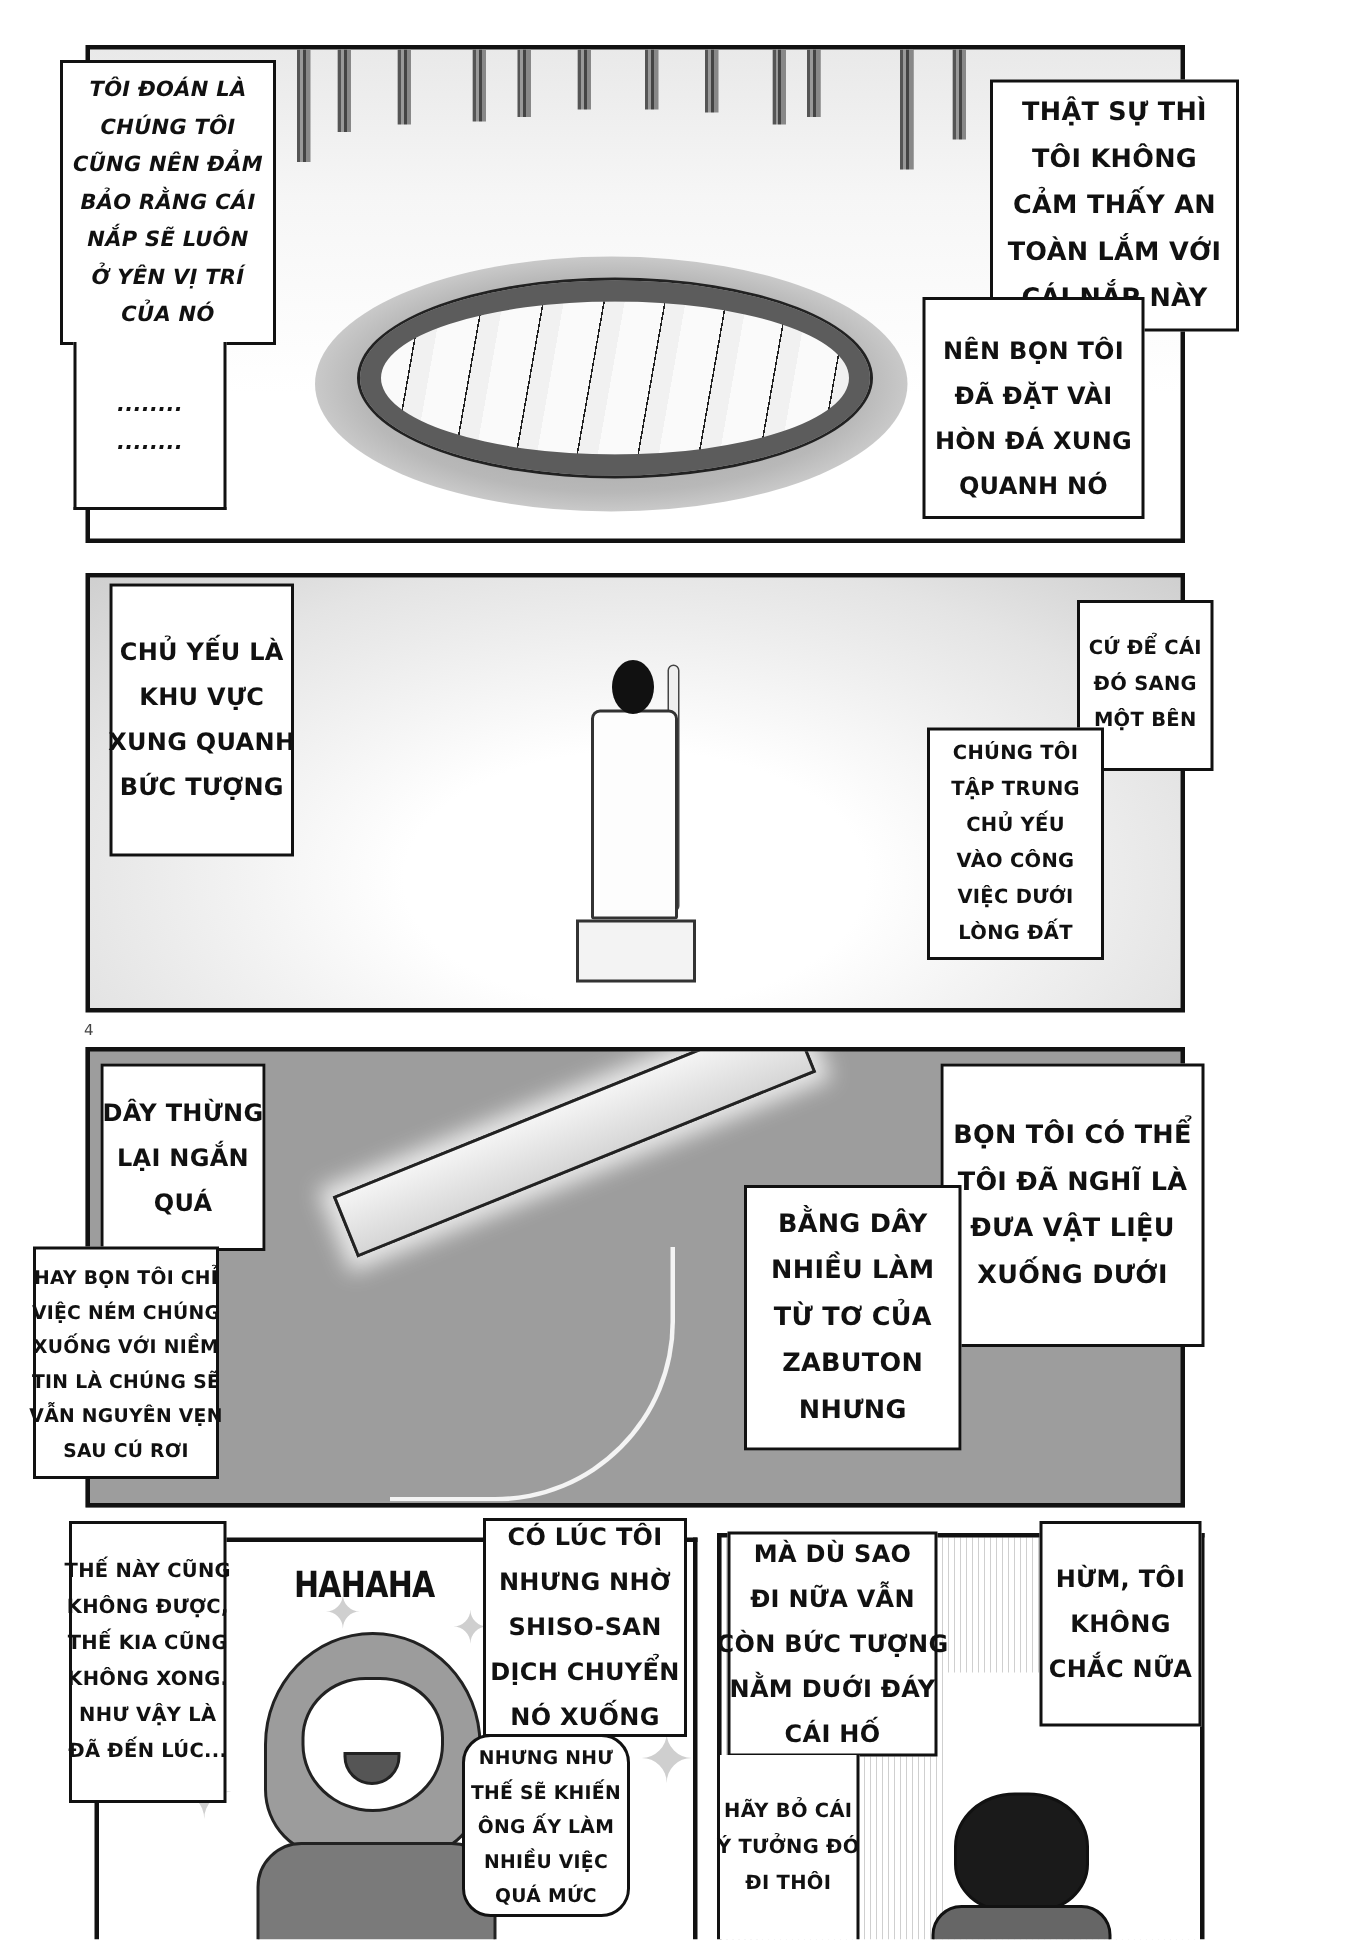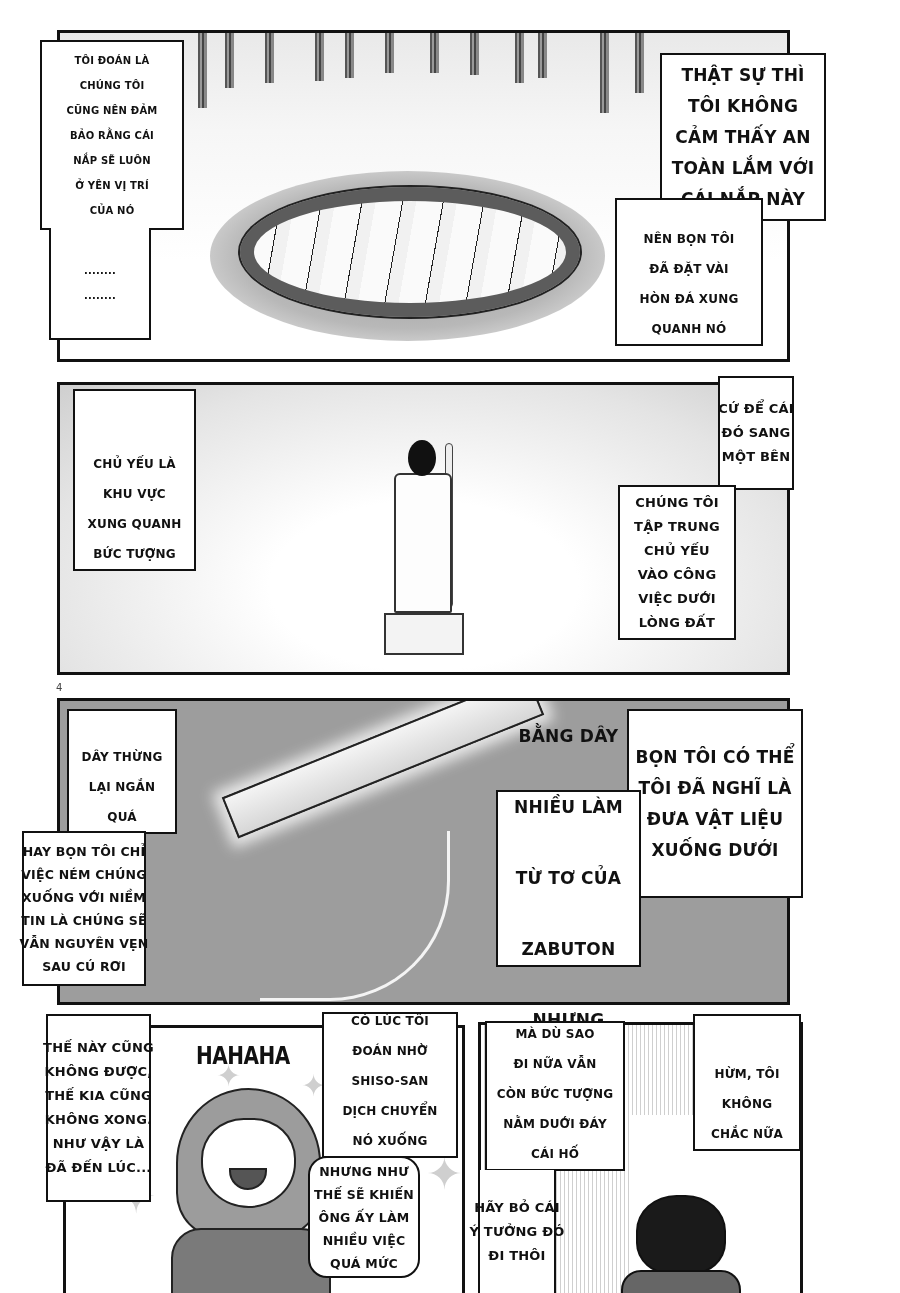--- a/index.html
+++ b/index.html
@@ -8,23 +8,23 @@
 
     .panel { position: absolute; border: 3px solid #111; overflow: hidden; }
     .bubble {
       position: absolute; background: #fff; border: 2px solid #111;
       display: flex; flex-direction: column; align-items: center; justify-content: center;
       text-align: center; color: #111; font-weight: bold; z-index: 5;
       font-family: "DejaVu Sans", sans-serif; letter-spacing: 0.2px;
     }
     .bubble .line { display: block; white-space: nowrap; }
     .bubble.noborder-top { border-top: none; }
-    .fs16 { font-size: 12px; line-height: 30px; justify-content: flex-end; }
+    .fs16 { font-size: 16px; line-height: 30px; }
     .fs17 { font-size: 17px; line-height: 31px; }
-    .fs15 { font-size: 10px; line-height: 25px; }
+    .fs15 { font-size: 14px; line-height: 25px; font-style: italic; }
     .fs14 { font-size: 13px; line-height: 24px; }
     .fs13 { font-size: 12.5px; line-height: 23px; }
 
     
     .p1 { left: 57px; top: 30px; width: 733px; height: 332px;
       background: linear-gradient(#e9e9e9, #f6f6f6 30%, #ffffff 70%); }
     .tree { position: absolute; top: 0; width: 9px; background: repeating-linear-gradient(90deg,#555 0 2px,#999 2px 4px,#444 4px 6px,#888 6px 9px); }
     .lid-ground { position: absolute; left: 150px; top: 138px; width: 395px; height: 170px;
       border-radius: 50%; background: radial-gradient(ellipse, #9a9a9a 0%, #b8b8b8 60%, #d8d8d8 80%, transparent 82%); }
     .lid-ring { position: absolute; left: 180px; top: 154px; width: 340px; height: 130px;
@@ -115,21 +115,21 @@
   <div class="statue-head"></div>
   <div class="statue-base"></div>
 </div>
 
 <div class="bubble fs16" style="left:73px;top:389px;width:123px;height:182px;">
   <span class="line">CHỦ YẾU LÀ</span>
   <span class="line">KHU VỰC</span>
   <span class="line">XUNG QUANH</span>
   <span class="line">BỨC TƯỢNG</span>
 </div>
-<div class="bubble fs14" style="left:718px;top:376px;width:76px;height:114px;">
+<div class="bubble fs14" style="left:718px;top:400px;width:91px;height:114px;">
   <span class="line">CỨ ĐỂ CÁI</span>
   <span class="line">ĐÓ SANG</span>
   <span class="line">MỘT BÊN</span>
 </div>
 <div class="bubble fs14" style="left:618px;top:485px;width:118px;height:155px;">
   <span class="line">CHÚNG TÔI</span>
   <span class="line">TẬP TRUNG</span>
   <span class="line">CHỦ YẾU</span>
   <span class="line">VÀO CÔNG</span>
   <span class="line">VIỆC DƯỚI</span>
@@ -155,21 +155,21 @@
   <span class="line">TIN LÀ CHÚNG SẼ</span>
   <span class="line">VẪN NGUYÊN VẸN</span>
   <span class="line">SAU CÚ RƠI</span>
 </div>
 <div class="bubble fs17" style="left:627px;top:709px;width:176px;height:189px;">
   <span class="line">BỌN TÔI CÓ THỂ</span>
   <span class="line">TÔI ĐÃ NGHĨ LÀ</span>
   <span class="line">ĐƯA VẬT LIỆU</span>
   <span class="line">XUỐNG DƯỚI</span>
 </div>
-<div class="bubble fs17" style="left:496px;top:790px;width:145px;height:177px;gap:40px;">
+<div class="bubble fs17" style="left:496px;top:790px;width:145px;height:177px;">
   <span class="line">BẰNG DÂY</span>
   <span class="line">NHIỀU LÀM</span>
   <span class="line">TỪ TƠ CỦA</span>
   <span class="line">ZABUTON</span>
   <span class="line">NHƯNG</span>
 </div>
 
 <div class="panel p4">
   <div class="sfx">HAHAHA</div>
   <span class="sparkle" style="left:150px;top:30px;">✦</span>
@@ -187,21 +187,21 @@
 <div class="bubble fs14" style="left:46px;top:1014px;width:105px;height:188px;">
   <span class="line">THẾ NÀY CŨNG</span>
   <span class="line">KHÔNG ĐƯỢC,</span>
   <span class="line">THẾ KIA CŨNG</span>
   <span class="line">KHÔNG XONG.</span>
   <span class="line">NHƯ VẬY LÀ</span>
   <span class="line">ĐÃ ĐẾN LÚC...</span>
 </div>
 <div class="bubble fs16" style="left:322px;top:1012px;width:136px;height:146px;">
   <span class="line">CÓ LÚC TÔI</span>
-  <span class="line">ĐOÁN NHỜ</span>
+  <span class="line">NHƯNG NHỜ</span>
   <span class="line">SHISO-SAN</span>
   <span class="line">DỊCH CHUYỂN</span>
   <span class="line">NÓ XUỐNG</span>
 </div>
 <div class="bubble fs13" style="left:308px;top:1156px;width:112px;height:122px;border-radius:19px;">
   <span class="line">NHƯNG NHƯ</span>
   <span class="line">THẾ SẼ KHIẾN</span>
   <span class="line">ÔNG ẤY LÀM</span>
   <span class="line">NHIỀU VIỆC</span>
   <span class="line">QUÁ MỨC</span>
@@ -213,21 +213,21 @@
   <div class="boy-coat"></div>
 </div>
 
 <div class="bubble fs16" style="left:485px;top:1021px;width:140px;height:150px;">
   <span class="line">MÀ DÙ SAO</span>
   <span class="line">ĐI NỮA VẪN</span>
   <span class="line">CÒN BỨC TƯỢNG</span>
   <span class="line">NẰM DUỚI ĐÁY</span>
   <span class="line">CÁI HỐ</span>
 </div>
-<div class="bubble noborder-top fs14" style="left:480px;top:1170px;width:76px;height:123px;border-bottom:none;border-left:none;">
+<div class="bubble noborder-top fs14" style="left:480px;top:1170px;width:93px;height:123px;border-bottom:none;border-left:none;">
   <span class="line">HÃY BỎ CÁI</span>
   <span class="line">Ý TƯỞNG ĐÓ</span>
   <span class="line">ĐI THÔI</span>
 </div>
 <div class="bubble fs16" style="left:693px;top:1014px;width:108px;height:137px;">
   <span class="line">HỪM, TÔI</span>
   <span class="line">KHÔNG</span>
   <span class="line">CHẮC NỮA</span>
 </div>
 

